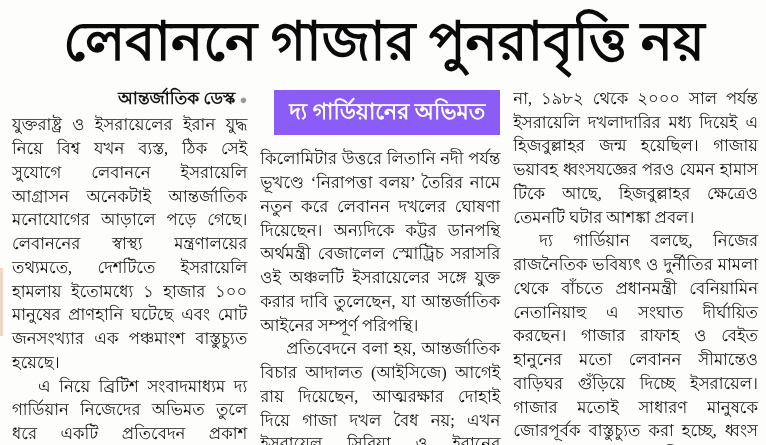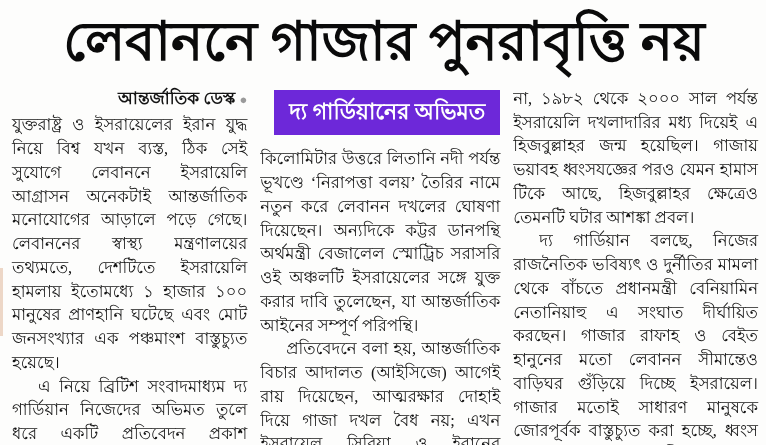--- a/index.html
+++ b/index.html
@@ -82,21 +82,21 @@
     <div class="column">
       <div class="dateline">
         <span>আন্তর্জাতিক ডেস্ক</span>
         <span class="bullet">●</span>
       </div>
       <p>যুক্তরাষ্ট্র ও ইসরায়েলের ইরান যুদ্ধ নিয়ে বিশ্ব যখন ব্যস্ত, ঠিক সেই সুযোগে লেবাননে ইসরায়েলি আগ্রাসন অনেকটাই আন্তর্জাতিক মনোযোগের আড়ালে পড়ে গেছে। লেবাননের স্বাস্থ্য মন্ত্রণালয়ের তথ্যমতে, দেশটিতে ইসরায়েলি হামলায় ইতোমধ্যে ১ হাজার ১০০ মানুষের প্রাণহানি ঘটেছে এবং মোট জনসংখ্যার এক পঞ্চমাংশ বাস্তুচ্যুত হয়েছে।</p>
       <p class="indent">এ নিয়ে ব্রিটিশ সংবাদমাধ্যম দ্য গার্ডিয়ান নিজেদের অভিমত তুলে ধরে একটি প্রতিবেদন প্রকাশ করেছেন। এতে বলা হয়েছে, ইরানের ওপর হামলার জেরে হিজবুল্লাহ ইসরায়েলে রকেট ছুড়লে ‘সুনির্দিষ্ট লক্ষ্যবস্তুতে’ হামলার নামে ইসরায়েল যে সামরিক অভিযান শুরু করে, তা এখন ভয়াবহ রূপ নিয়েছে। মঙ্গলবার ইসরায়েলের প্রতিরক্ষামন্ত্রী ইসরায়েল কাৎজ সীমান্ত থেকে ৩০</p>
     </div>
 
     <div class="column">
-      <div class="opinion-box" style="background: #6d28d9; color: rgb(255, 255, 255);">দ্য গার্ডিয়ানের অভিমত</div>
+      <div class="opinion-box" style="background: #8b5cf6; color: rgb(255, 255, 255);">দ্য গার্ডিয়ানের অভিমত</div>
       <p>কিলোমিটার উত্তরে লিতানি নদী পর্যন্ত ভূখণ্ডে ‘নিরাপত্তা বলয়’ তৈরির নামে নতুন করে লেবানন দখলের ঘোষণা দিয়েছেন। অন্যদিকে কট্টর ডানপন্থি অর্থমন্ত্রী বেজালেল স্মোট্রিচ সরাসরি ওই অঞ্চলটি ইসরায়েলের সঙ্গে যুক্ত করার দাবি তুলেছেন, যা আন্তর্জাতিক আইনের সম্পূর্ণ পরিপন্থি।</p>
       <p class="indent">প্রতিবেদনে বলা হয়, আন্তর্জাতিক বিচার আদালত (আইসিজে) আগেই রায় দিয়েছেন, আত্মরক্ষার দোহাই দিয়ে গাজা দখল বৈধ নয়; এখন ইসরায়েল সিরিয়া ও ইরানের সমর্থনহীন এবং গত বছরের সেপ্টেম্বরে মোসাদের হামলায় শীর্ষ নেতৃত্ব হারানো হিজবুল্লাহকে চিরতরে নির্মূলের সুযোগ খুঁজছে। অথচ ভুলে গেলে চলবে</p>
     </div>
 
     <div class="column">
       <p>না, ১৯৮২ থেকে ২০০০ সাল পর্যন্ত ইসরায়েলি দখলাদারির মধ্য দিয়েই এ হিজবুল্লাহর জন্ম হয়েছিল। গাজায় ভয়াবহ ধ্বংসযজ্ঞের পরও যেমন হামাস টিকে আছে, হিজবুল্লাহর ক্ষেত্রেও তেমনটি ঘটার আশঙ্কা প্রবল।</p>
       <p class="indent">দ্য গার্ডিয়ান বলছে, নিজের রাজনৈতিক ভবিষ্যৎ ও দুর্নীতির মামলা থেকে বাঁচতে প্রধানমন্ত্রী বেনিয়ামিন নেতানিয়াহু এ সংঘাত দীর্ঘায়িত করছেন। গাজার রাফাহ ও বেইত হানুনের মতো লেবানন সীমান্তেও বাড়িঘর গুঁড়িয়ে দিচ্ছে ইসরায়েল। গাজার মতোই সাধারণ মানুষকে জোরপূর্বক বাস্তুচ্যুত করা হচ্ছে, ধ্বংস করা হচ্ছে সেতু, পানীয় জল ও পয়ঃনিষ্কাশন অবকাঠামো। চিকিৎসাকেন্দ্রে ইচ্ছাকৃত হামলা ও ‘সাদা ফসফরাস’ ব্যবহারের মতো গুরুতর অভিযোগও তুলেছে হিউম্যান রাইটস ওয়াচ।</p>
     </div>
 
   </div>

